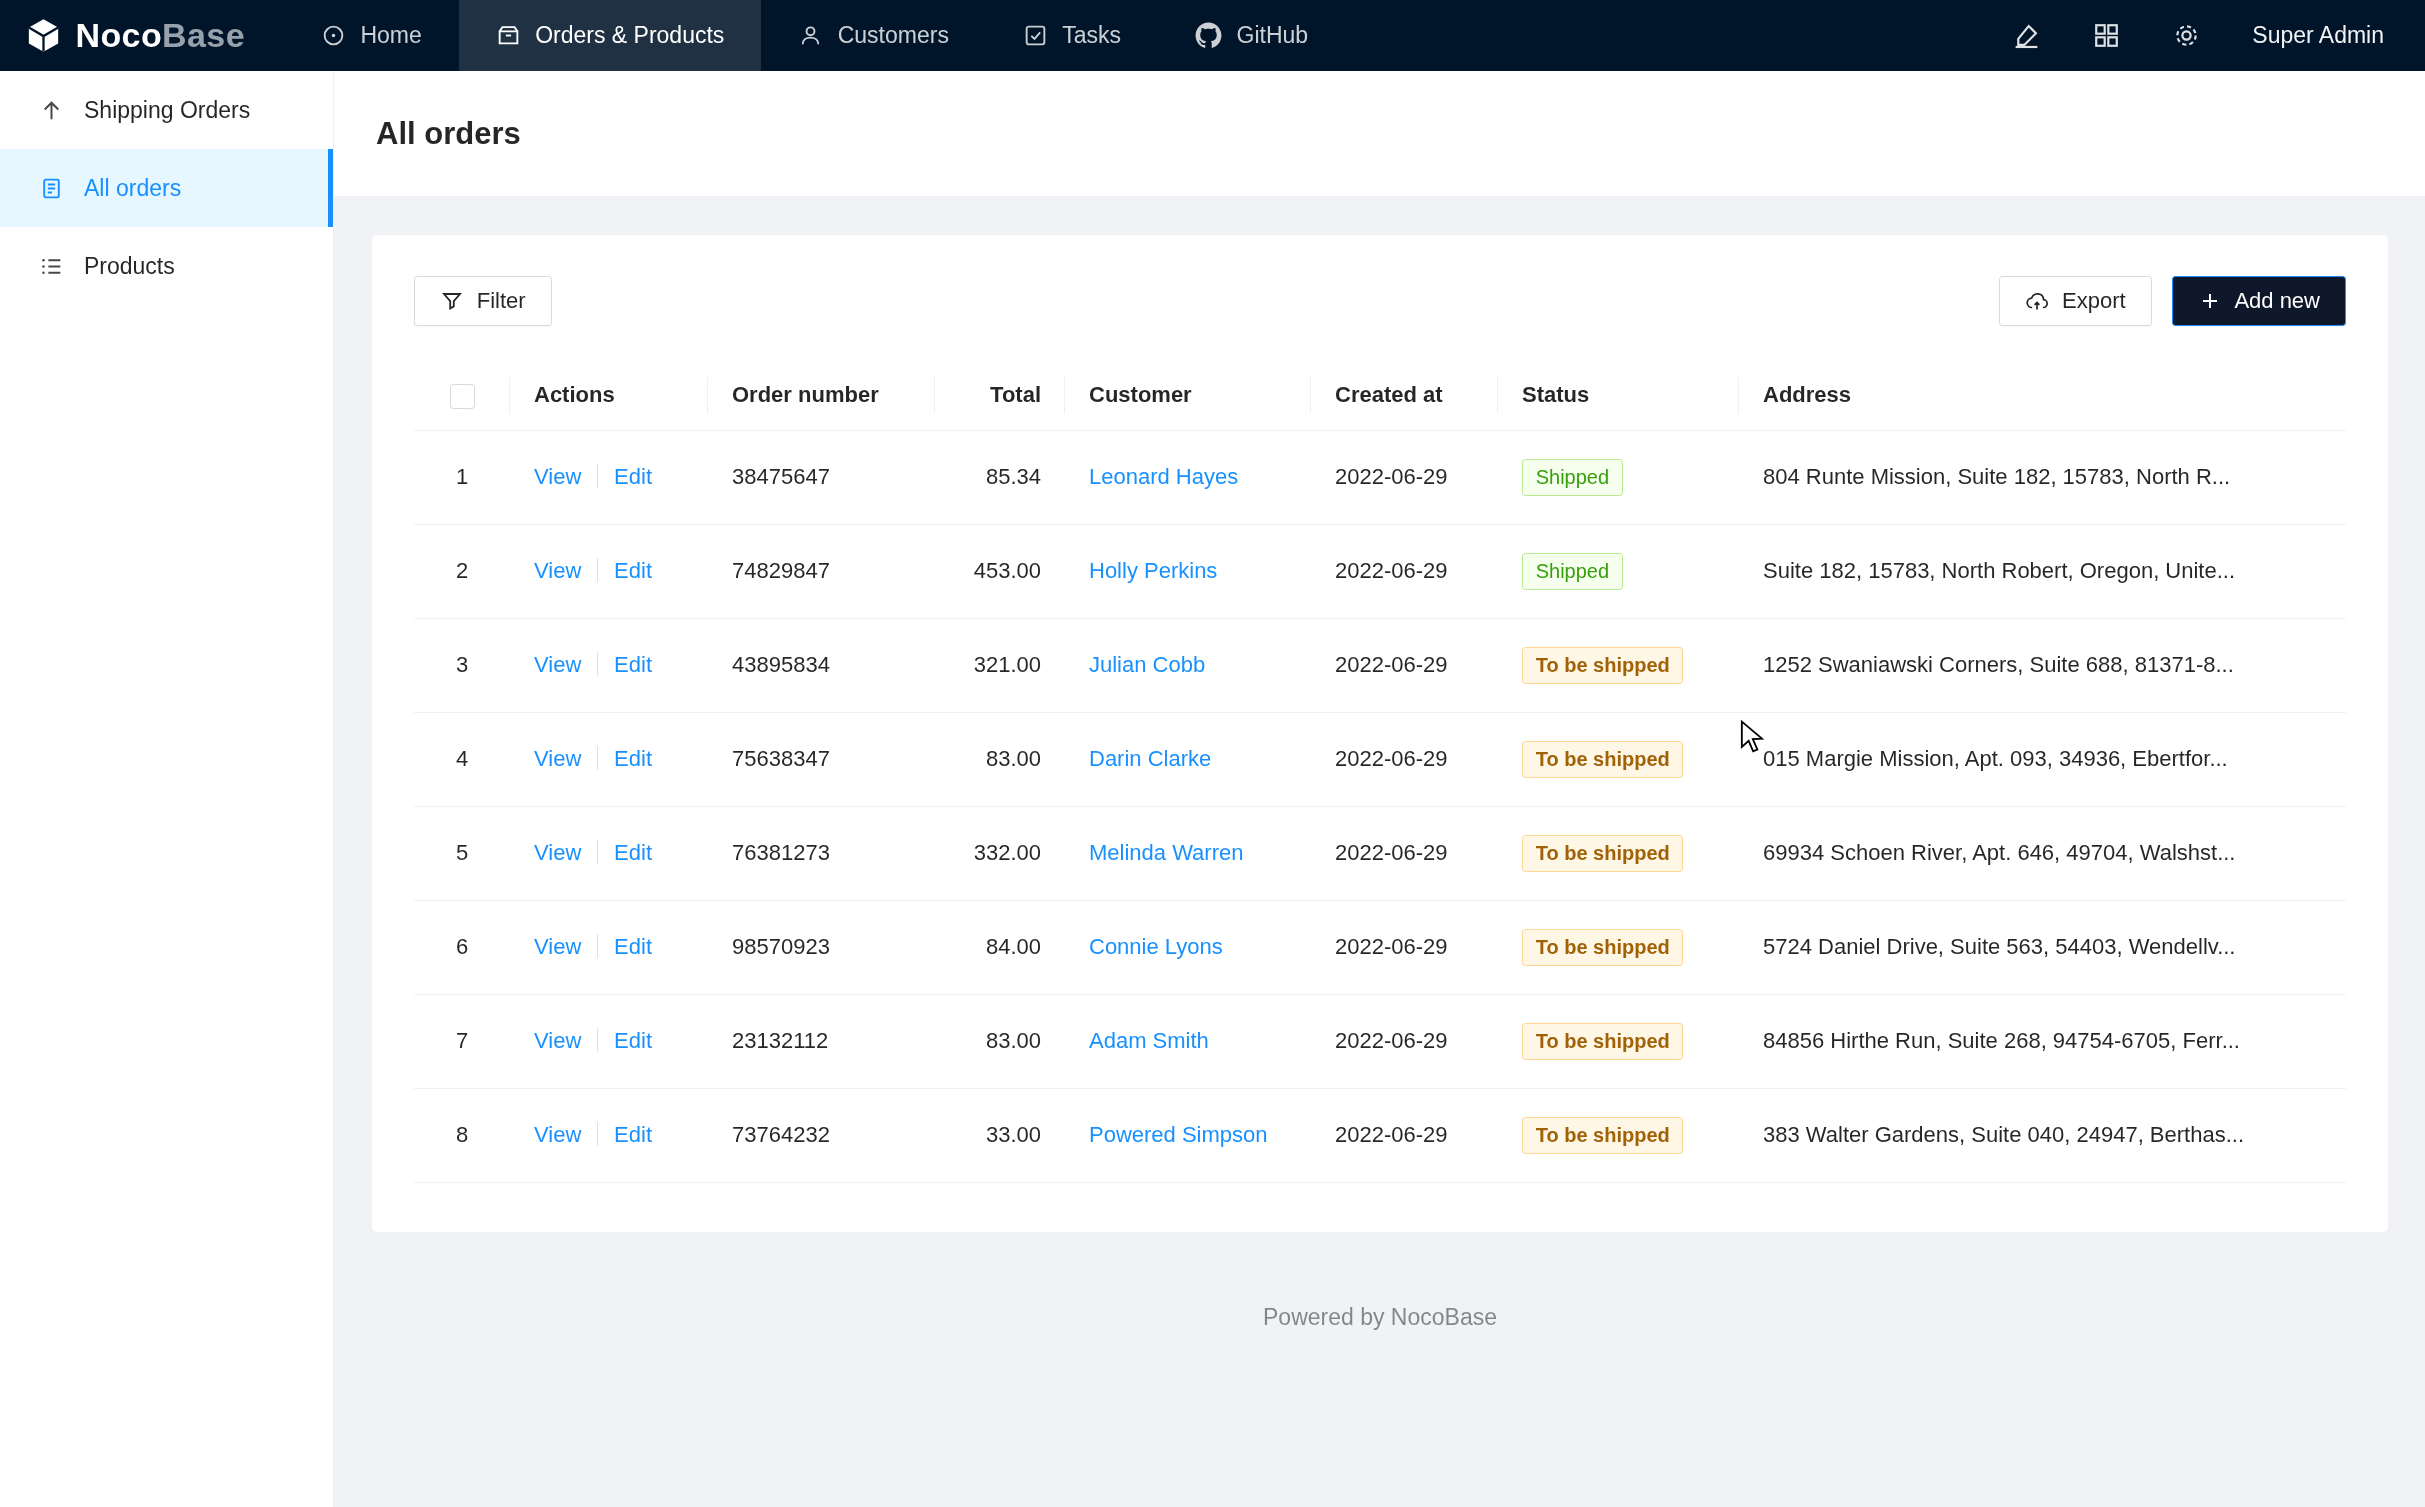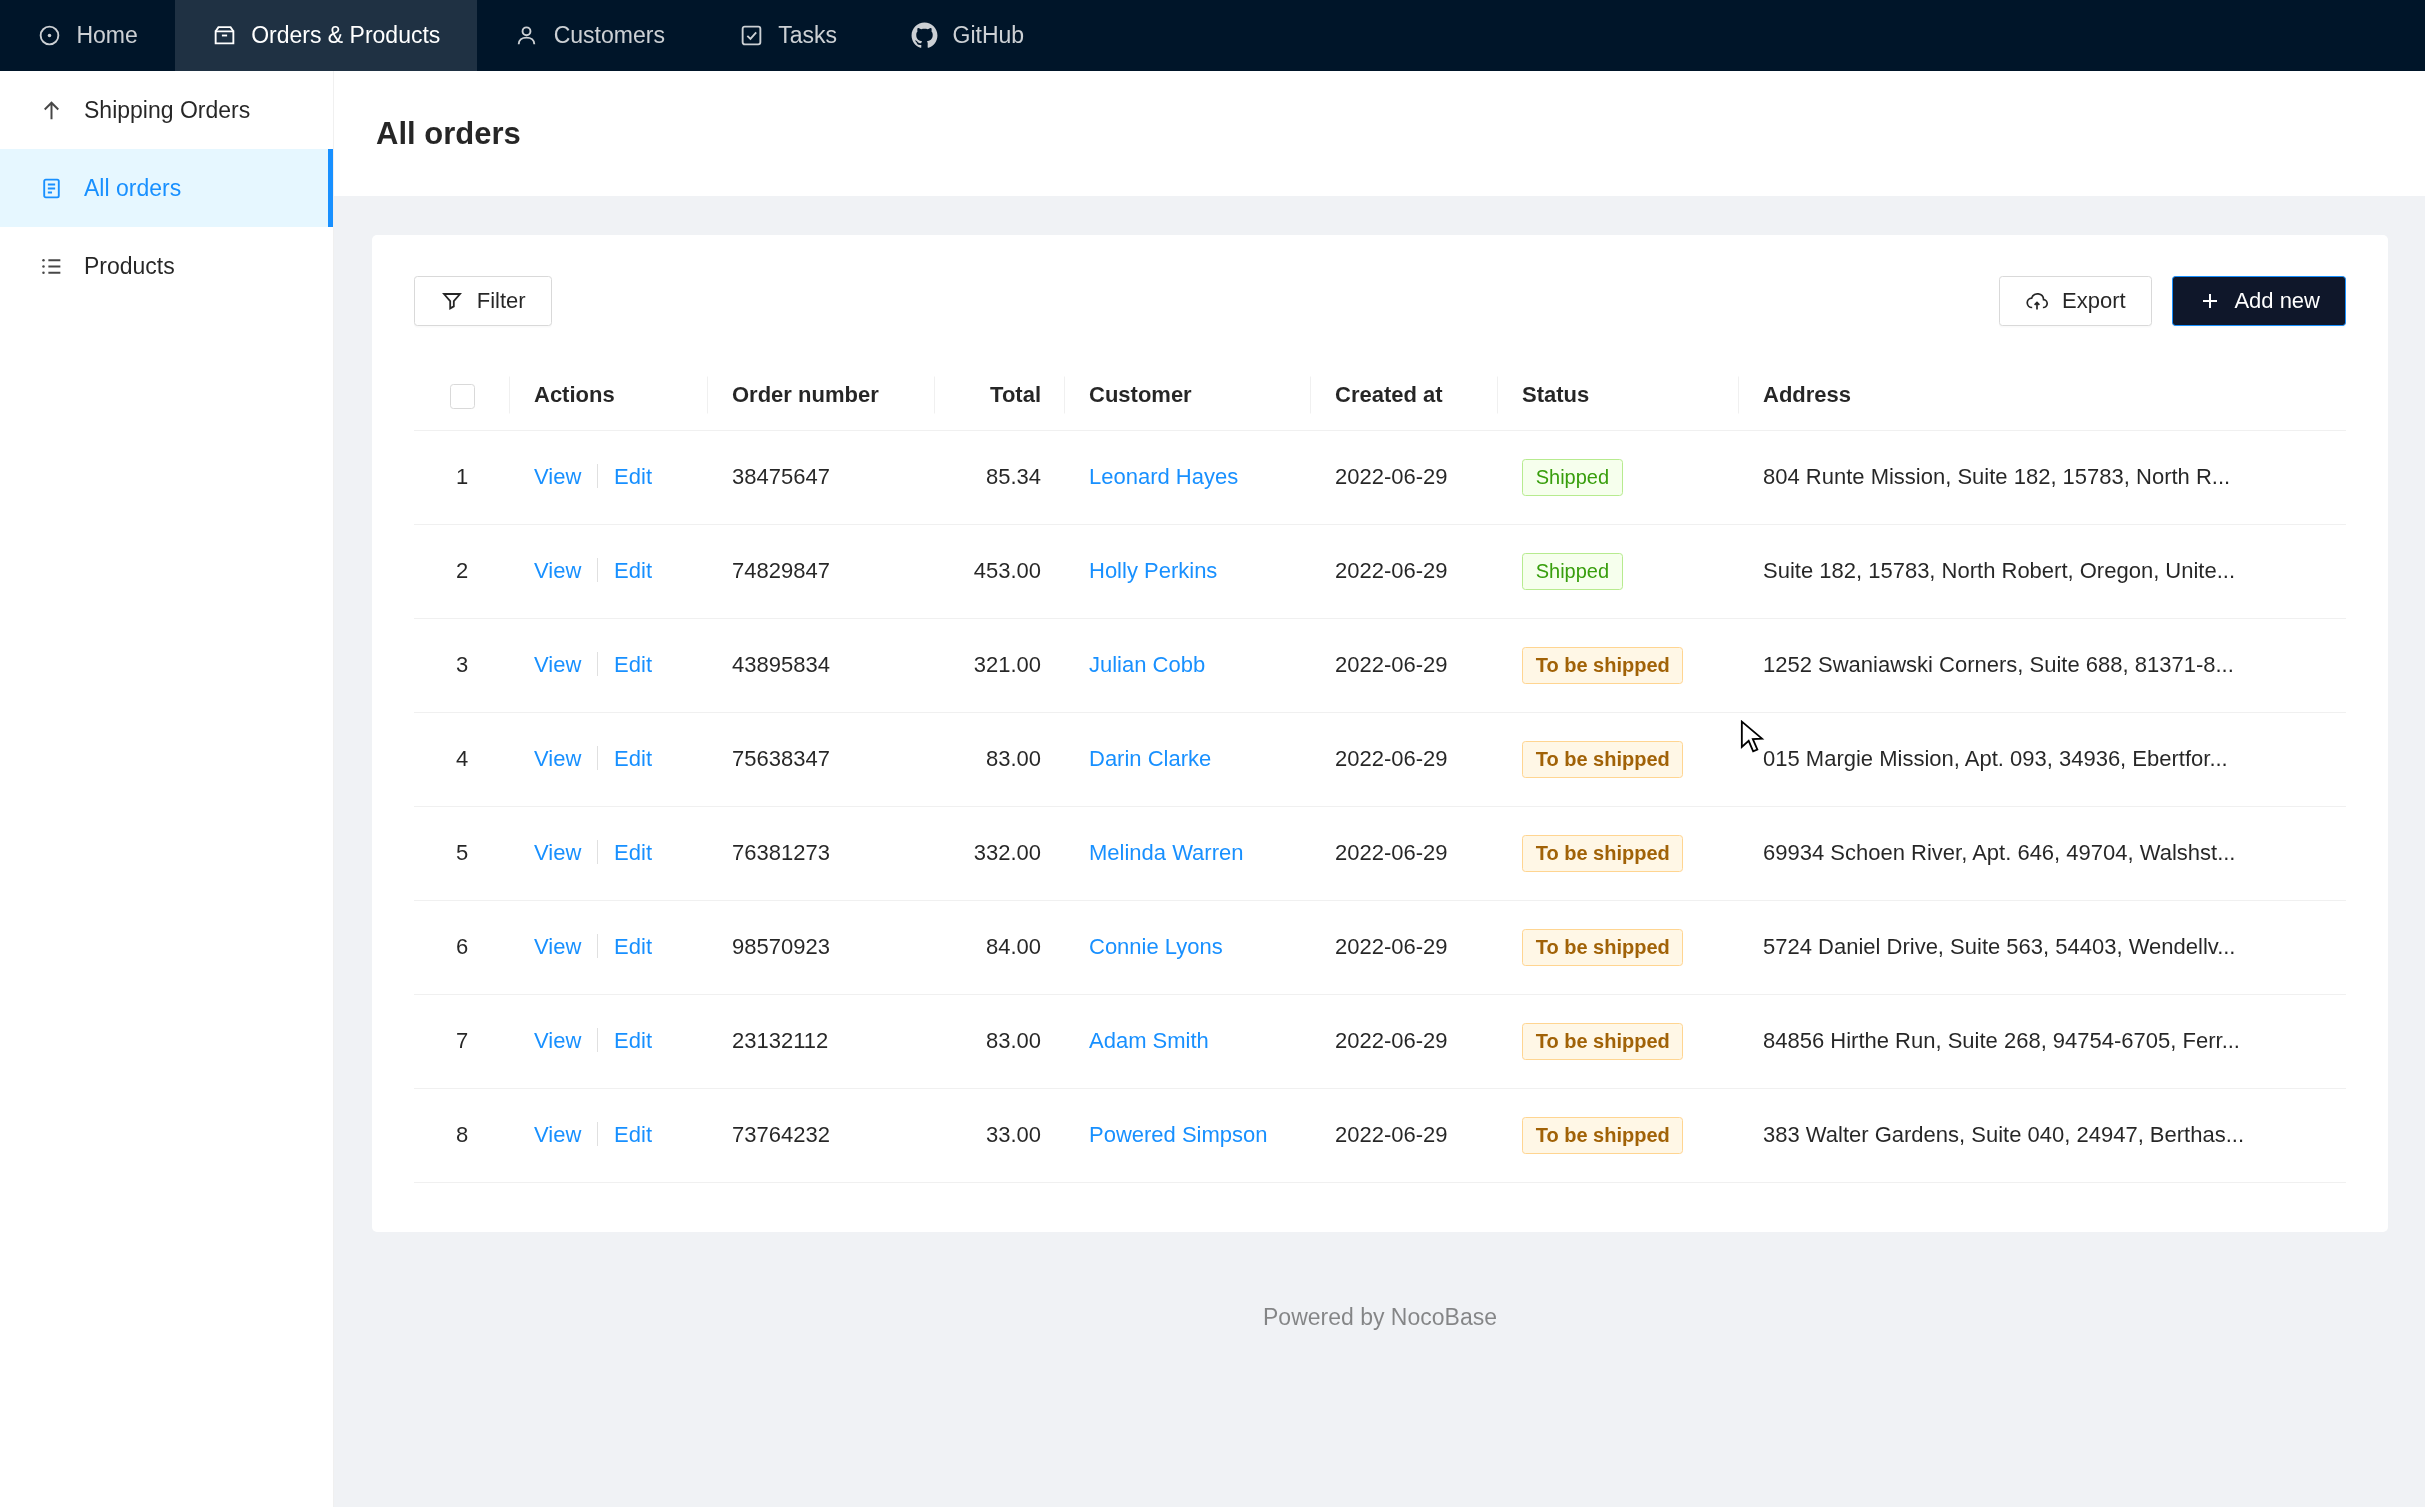--- a/index.html
+++ b/index.html
@@ -75,20 +75,29 @@
   .page-size svg { color:#bfbfbf; }
 
   .footer { text-align:center; margin-top:72px; font-size:23px; color:rgba(0,0,0,0.45); }
 
   .cursor { position:absolute; left:1739px; top:720px; z-index:99; pointer-events:none; }
 </style>
 </head>
 <body>
 
 <div class="header">
+  <div class="logo">
+    <span style="display:flex;">
+      <svg width="37" height="37" viewBox="0 0 24 24">
+          <path fill="#fff" d="M12 1.5 21.5 6.8v10.4L12 22.5 2.5 17.2V6.8z"></path>
+          <path d="M12 12.4v10M2.5 6.8l9.5 5.6 9.5-5.6" stroke="#001529" stroke-width="1.5" fill="none"></path>
+        </svg>
+    </span>
+    <span class="logo-text"><span>Noco</span><span class="base">Base</span></span>
+  </div>
 
   <div class="nav">
     <div class="nav-item">
       <span style="display:flex;">
         <svg width="25" height="25" viewBox="0 0 24 24" fill="none" stroke="currentColor" stroke-width="1.8">
             <circle cx="12" cy="12" r="8.5"></circle>
             <circle cx="12" cy="12" r="1.7" fill="currentColor" stroke="none"></circle>
           </svg>
       </span>
       <span>Home</span>
@@ -124,20 +133,43 @@
     <div class="nav-item">
       <span style="display:flex;">
         <svg width="27" height="27" viewBox="0 0 24 24" fill="currentColor">
             <path d="M12 .5C5.65.5.5 5.65.5 12c0 5.08 3.29 9.39 7.86 10.91.58.11.79-.25.79-.55 0-.27-.01-1-.02-1.96-3.2.7-3.88-1.54-3.88-1.54-.52-1.33-1.28-1.68-1.28-1.68-1.04-.71.08-.7.08-.7 1.15.08 1.76 1.18 1.76 1.18 1.03 1.76 2.69 1.25 3.35.96.1-.74.4-1.25.73-1.54-2.55-.29-5.23-1.28-5.23-5.68 0-1.25.45-2.28 1.18-3.08-.12-.29-.51-1.46.11-3.04 0 0 .96-.31 3.16 1.18.92-.26 1.9-.38 2.88-.39.98 0 1.96.13 2.88.39 2.2-1.49 3.16-1.18 3.16-1.18.62 1.58.23 2.75.11 3.04.74.8 1.18 1.83 1.18 3.08 0 4.41-2.69 5.38-5.25 5.67.41.36.78 1.06.78 2.13 0 1.54-.01 2.78-.01 3.15 0 .31.21.67.8.55C20.22 21.38 23.5 17.08 23.5 12 23.5 5.65 18.35.5 12 .5z"></path>
           </svg>
       </span>
       <span>GitHub</span>
     </div>
   </div>
 
+  <div class="header-right">
+    <span class="hicon">
+      <svg width="29" height="29" viewBox="0 0 24 24" fill="none" stroke="currentColor" stroke-width="1.8">
+          <path d="M13.8 4.2l6 6L10.2 19.8H5.2v-5z"></path>
+          <path d="M3 21.5h18"></path>
+        </svg>
+    </span>
+    <span class="hicon">
+      <svg width="29" height="29" viewBox="0 0 24 24" fill="none" stroke="currentColor" stroke-width="1.8">
+          <rect x="3.5" y="3.5" width="7" height="7"></rect>
+          <rect x="13.5" y="3.5" width="7" height="7"></rect>
+          <rect x="3.5" y="13.5" width="7" height="7"></rect>
+          <rect x="13.5" y="13.5" width="7" height="7"></rect>
+        </svg>
+    </span>
+    <span class="hicon">
+      <svg width="29" height="29" viewBox="0 0 24 24" fill="none" stroke="currentColor" stroke-width="1.8">
+          <circle cx="12" cy="12" r="3.4"></circle>
+          <circle cx="12" cy="12" r="7.6" stroke-dasharray="3.4 2.6"></circle>
+        </svg>
+    </span>
+    <span class="user-name">Super Admin</span>
+  </div>
 </div>
 
 <div class="sidebar">
   <div class="side-item">
     <span style="display:flex;">
       <svg width="25" height="25" viewBox="0 0 24 24" fill="none" stroke="currentColor" stroke-width="1.9">
           <path d="M12 20.5V4.5M5.5 11 12 4.5 18.5 11"></path>
         </svg>
     </span>
     <span>Shipping Orders</span>

